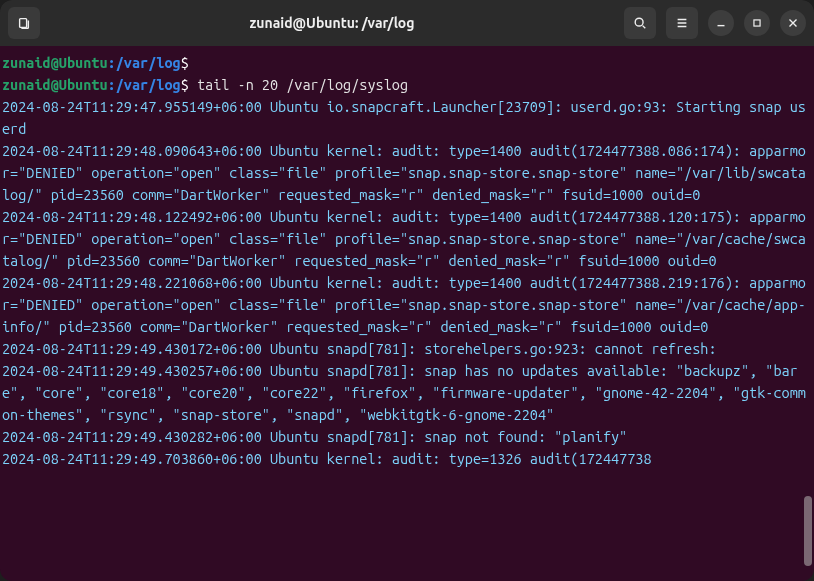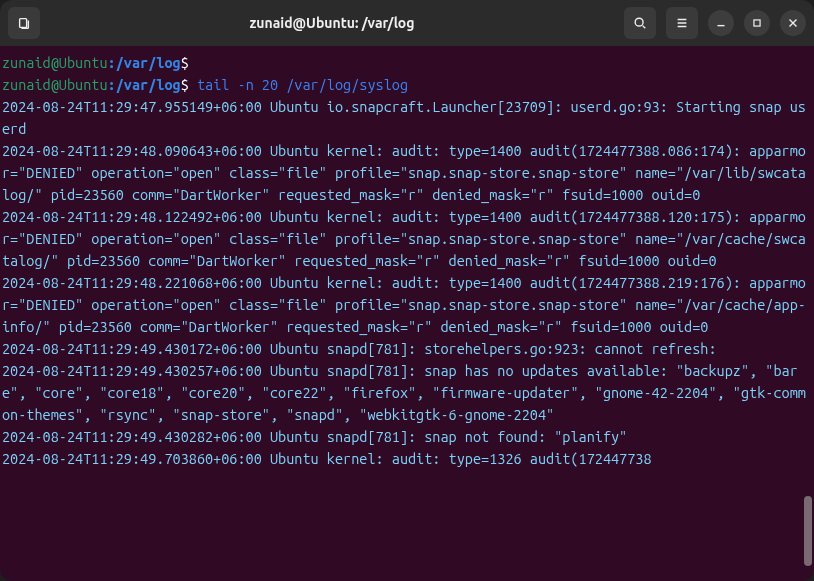--- a/index.html
+++ b/index.html
@@ -60,24 +60,24 @@
     padding: 6px 4px 4px 2px;
     overflow: hidden;
     font-size: 14.5px;
     line-height: 22px;
     color: #ffffff;
     font-family: 'Ubuntu Mono', 'DejaVu Sans Mono', monospace;
     white-space: pre-wrap;
     word-break: break-all;
     position: relative;
   }
-  .prompt-user { color: #26a269; font-weight: normal; }
+  .prompt-user { color: #26a269; font-weight: bold; }
   .prompt-path { color: #3584e4; font-weight: bold; }
   .prompt-dollar { color: #ffffff; }
-  .cmd { color: #3b82f6; }
+  .cmd { color: #e5e5e5; }
   .out { color: #7dd3fc; }
   .scrollbar {
     position: absolute;
     right: 2px;
     top: 450px;
     width: 8px;
     height: 70px;
     background: #7a6873;
     border-radius: 4px;
   }

